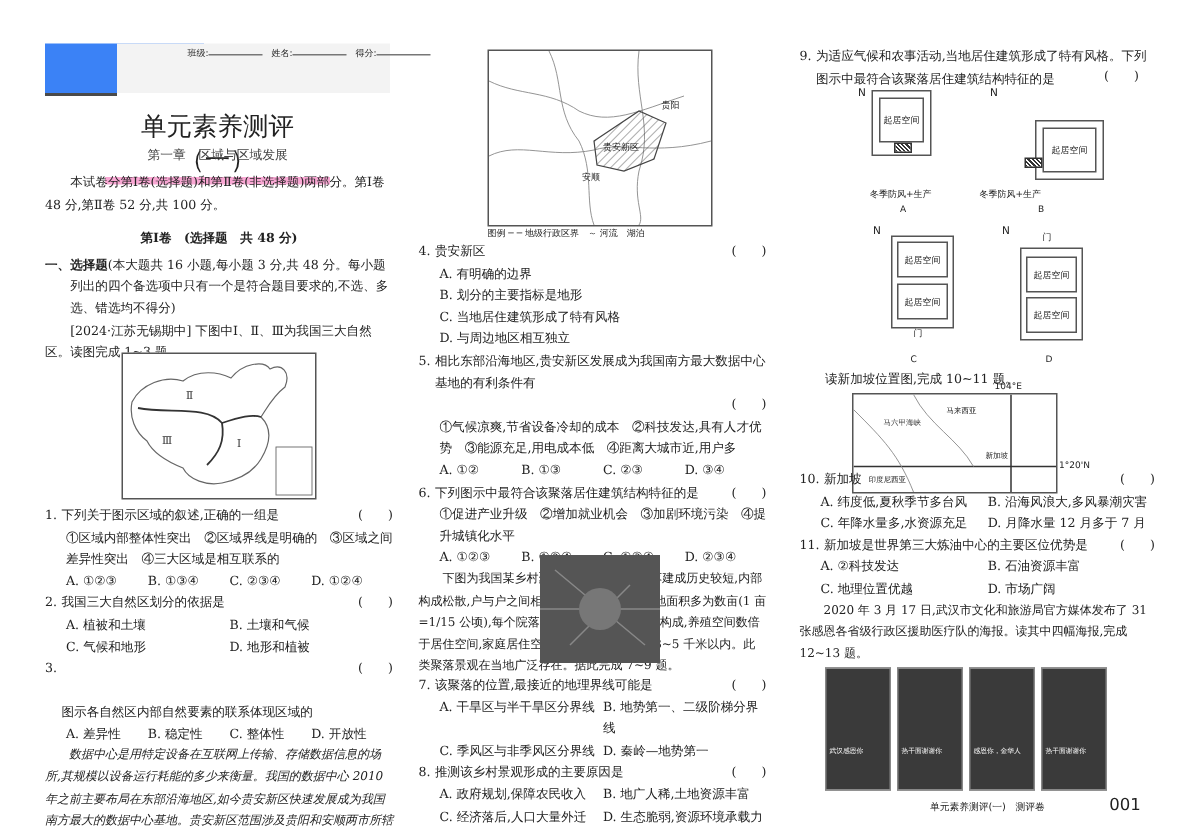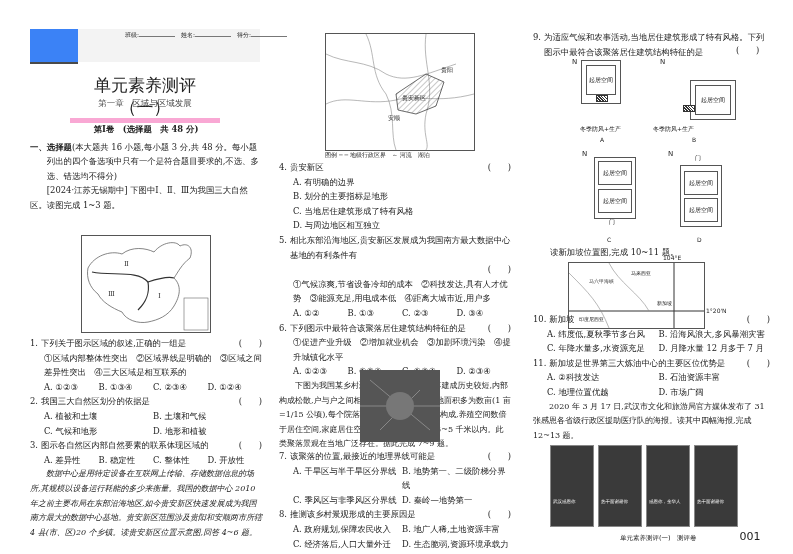--- a/index.html
+++ b/index.html
@@ -57,20 +57,21 @@
 <div class="abs hdr-band"></div>
 <div class="abs hdr-fields">
   <div><span>班级:</span><span class="u"></span></div>
   <div><span>姓名:</span><span class="u"></span></div>
   <div><span>得分:</span><span class="u"></span></div>
 </div>
 <div class="abs title">单元素养测评（一）</div>
 <div class="abs subtitle">第一章　区域与区域发展</div>
 
 <div class="col" style="left:30px; top:114px; width:232px;">
+  <p class="indent">本试卷分第Ⅰ卷(选择题)和第Ⅱ卷(非选择题)两部分。第Ⅰ卷 48 分,第Ⅱ卷 52 分,共 100 分。</p>
   <p style="text-align:center; font-weight:bold; margin-top:8px; margin-bottom:3px;">第Ⅰ卷　(选择题　共 48 分)</p>
   <p style="padding-left:2em; text-indent:-2em;"><b>一、选择题</b><span>(本大题共 16 小题,每小题 3 分,共 48 分。每小题列出的四个备选项中只有一个是符合题目要求的,不选、多选、错选均不得分)</span></p>
   <p class="indent">[2024·江苏无锡期中] 下图中Ⅰ、Ⅱ、Ⅲ为我国三大自然区。读图完成 1~3 题。</p>
 </div>
 
 <div class="abs map1">
   <svg width="128" height="96" viewBox="0 0 128 96">
     <path d="M6,32 C12,20 28,14 40,18 C50,10 64,12 72,16 C80,6 94,4 98,10 C106,6 112,12 108,22 C100,28 96,36 92,42 C100,50 98,60 92,70 C86,80 76,84 66,86 C56,88 44,84 40,76 C30,72 20,66 16,58 C8,52 4,42 6,32 Z" fill="none" stroke="#666" stroke-width="0.8"></path>
     <path d="M10,36 C30,40 56,34 66,46 C78,42 86,40 92,42" fill="none" stroke="#333" stroke-width="1.2"></path>
     <path d="M66,46 C68,58 64,66 56,74" fill="none" stroke="#333" stroke-width="1.2"></path>
@@ -102,21 +103,21 @@
   <div class="row2">
       <span>A. 植被和土壤</span>
       <span>B. 土壤和气候</span>
     </div>
   <div class="row2">
       <span>C. 气候和地形</span>
       <span>D. 地形和植被</span>
     </div>
   <div class="q">
       <span>3.</span>
-      <span style="flex:1; padding-left:3px;">图示各自然区内部自然要素的联系体现区域的</span>
+      <span style="flex:1; padding-left:3px;margin-top:29px;">图示各自然区内部自然要素的联系体现区域的</span>
       <span class="paren">(　　)</span>
     </div>
   <div class="row4">
     <span>A. 差异性</span>
       <span>B. 稳定性</span>
       <span>C. 整体性</span>
       <span>D. 开放性</span>
   </div>
   <p class="indent" style="font-size:8px;font-style:italic;">数据中心是用特定设备在互联网上传输、存储数据信息的场所,其规模以设备运行耗能的多少来衡量。我国的数据中心 2010 年之前主要布局在东部沿海地区,如今贵安新区快速发展成为我国南方最大的数据中心基地。贵安新区范围涉及贵阳和安顺两市所辖 4 县(市、区)20 个乡镇。读贵安新区位置示意图,回答 4~6 题。</p>
 </div>

